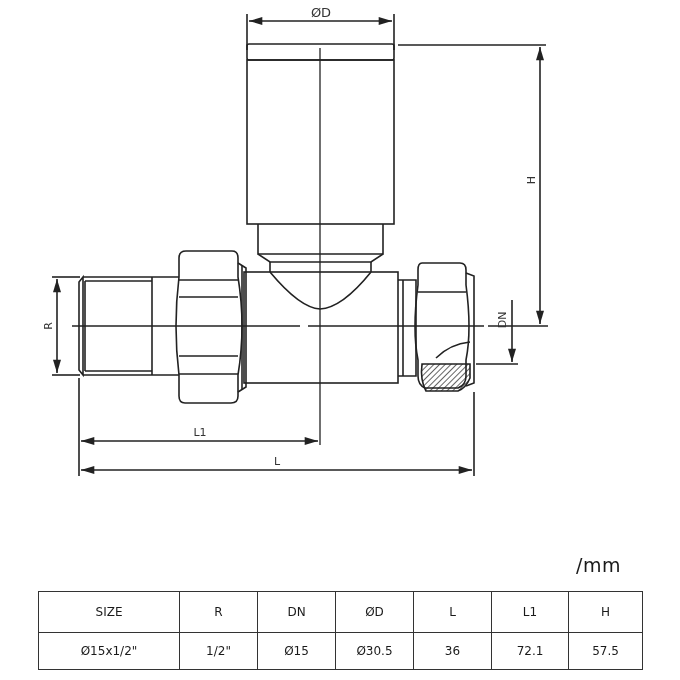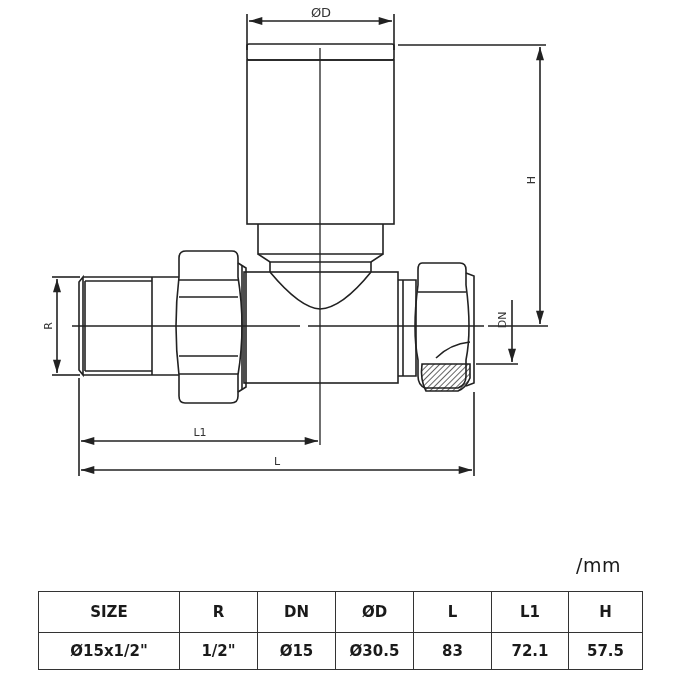--- a/index.html
+++ b/index.html
@@ -5,21 +5,21 @@
   html, body { margin: 0; padding: 0; background: #ffffff; }
   body { width: 680px; height: 680px; position: relative; overflow: hidden;
          font-family: "Liberation Sans", sans-serif; color: #1a1a1a; }
   #drawing { position: absolute; left: 0; top: 0; }
   .lbl { font-family: "DejaVu Sans", sans-serif; font-size: 11px; fill: #333; }
   .unit { position: absolute; left: 576px; top: 554px; font-size: 19px;
           font-family: "DejaVu Sans", sans-serif; color: #1a1a1a; letter-spacing: 0.5px; text-align: right; }
   table.spec { position: absolute; left: 38px; top: 591px; width: 604px;
                border-collapse: collapse; table-layout: fixed; }
   table.spec td, table.spec th { border: 1.5px solid #333; text-align: center;
-               font-family: "DejaVu Sans", sans-serif; font-size: 15px; font-weight: bold;
+               font-family: "DejaVu Sans", sans-serif; font-size: 12px; font-weight: normal;
                height: 36px; padding: 0; color: #1a1a1a; }
   table.spec th { height: 40px; }
 </style>
 </head>
 <body>
 
 <svg id="drawing" width="680" height="540" viewBox="0 0 680 540" xmlns="http://www.w3.org/2000/svg">
   <defs>
     <marker id="arr" viewBox="0 0 10 6" refX="10" refY="3" markerWidth="9" markerHeight="5" orient="auto-start-reverse">
       <path d="M0,0 L10,3 L0,6 z" fill="#222"></path>
@@ -138,18 +138,18 @@
       <th>L1</th>
       <th>H</th>
     </tr>
   </thead>
   <tbody>
     <tr>
       <td>Ø15x1/2"</td>
       <td>1/2"</td>
       <td>Ø15</td>
       <td>Ø30.5</td>
-      <td>83</td>
+      <td>36</td>
       <td>72.1</td>
       <td>57.5</td>
     </tr>
   </tbody>
 </table>
 
 </body></html>

